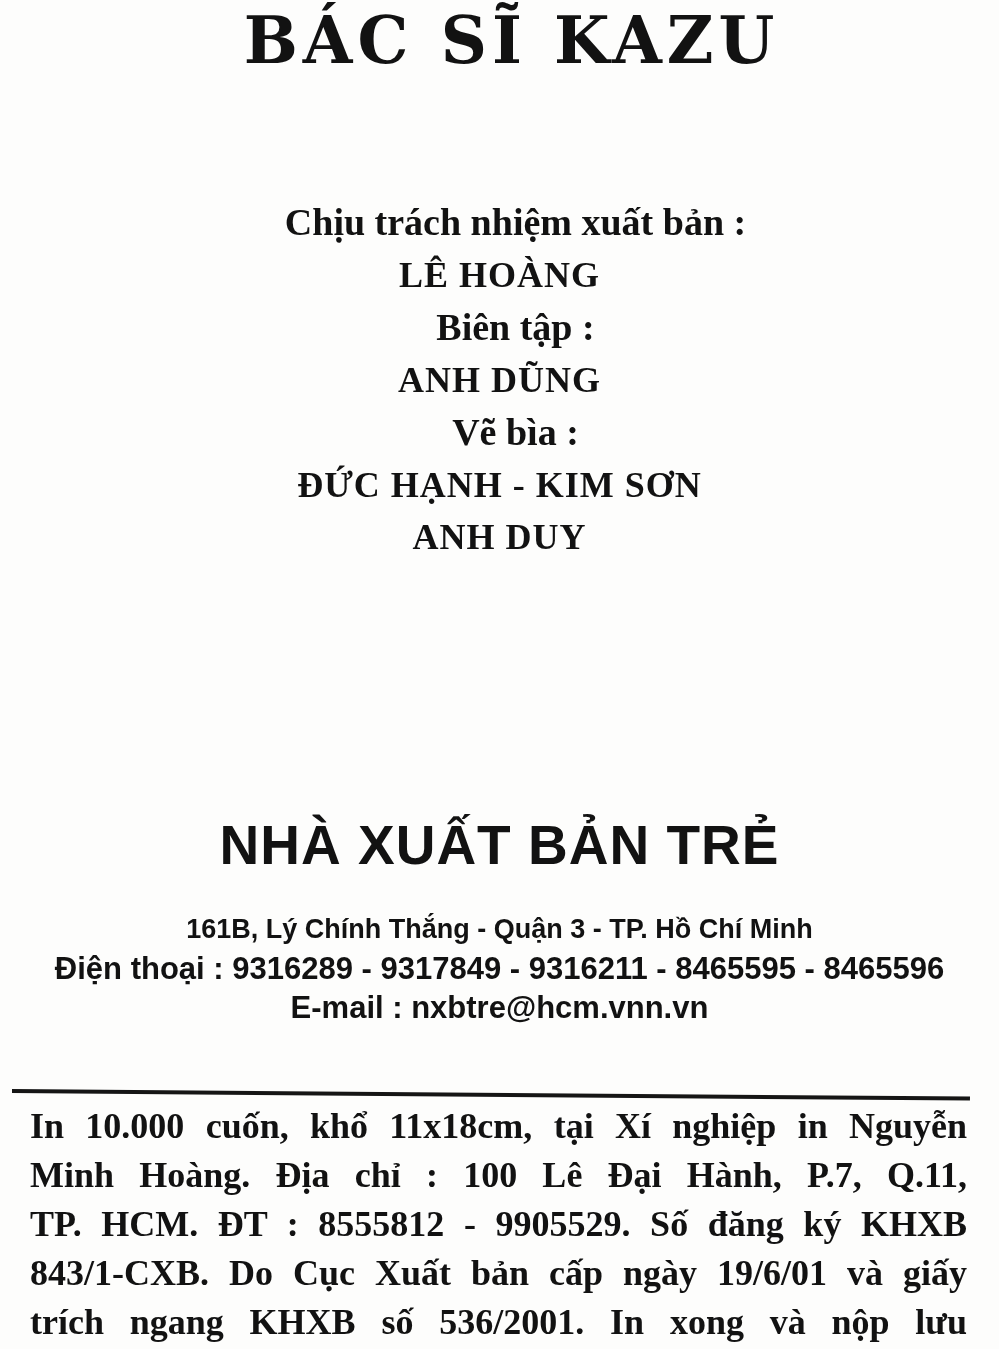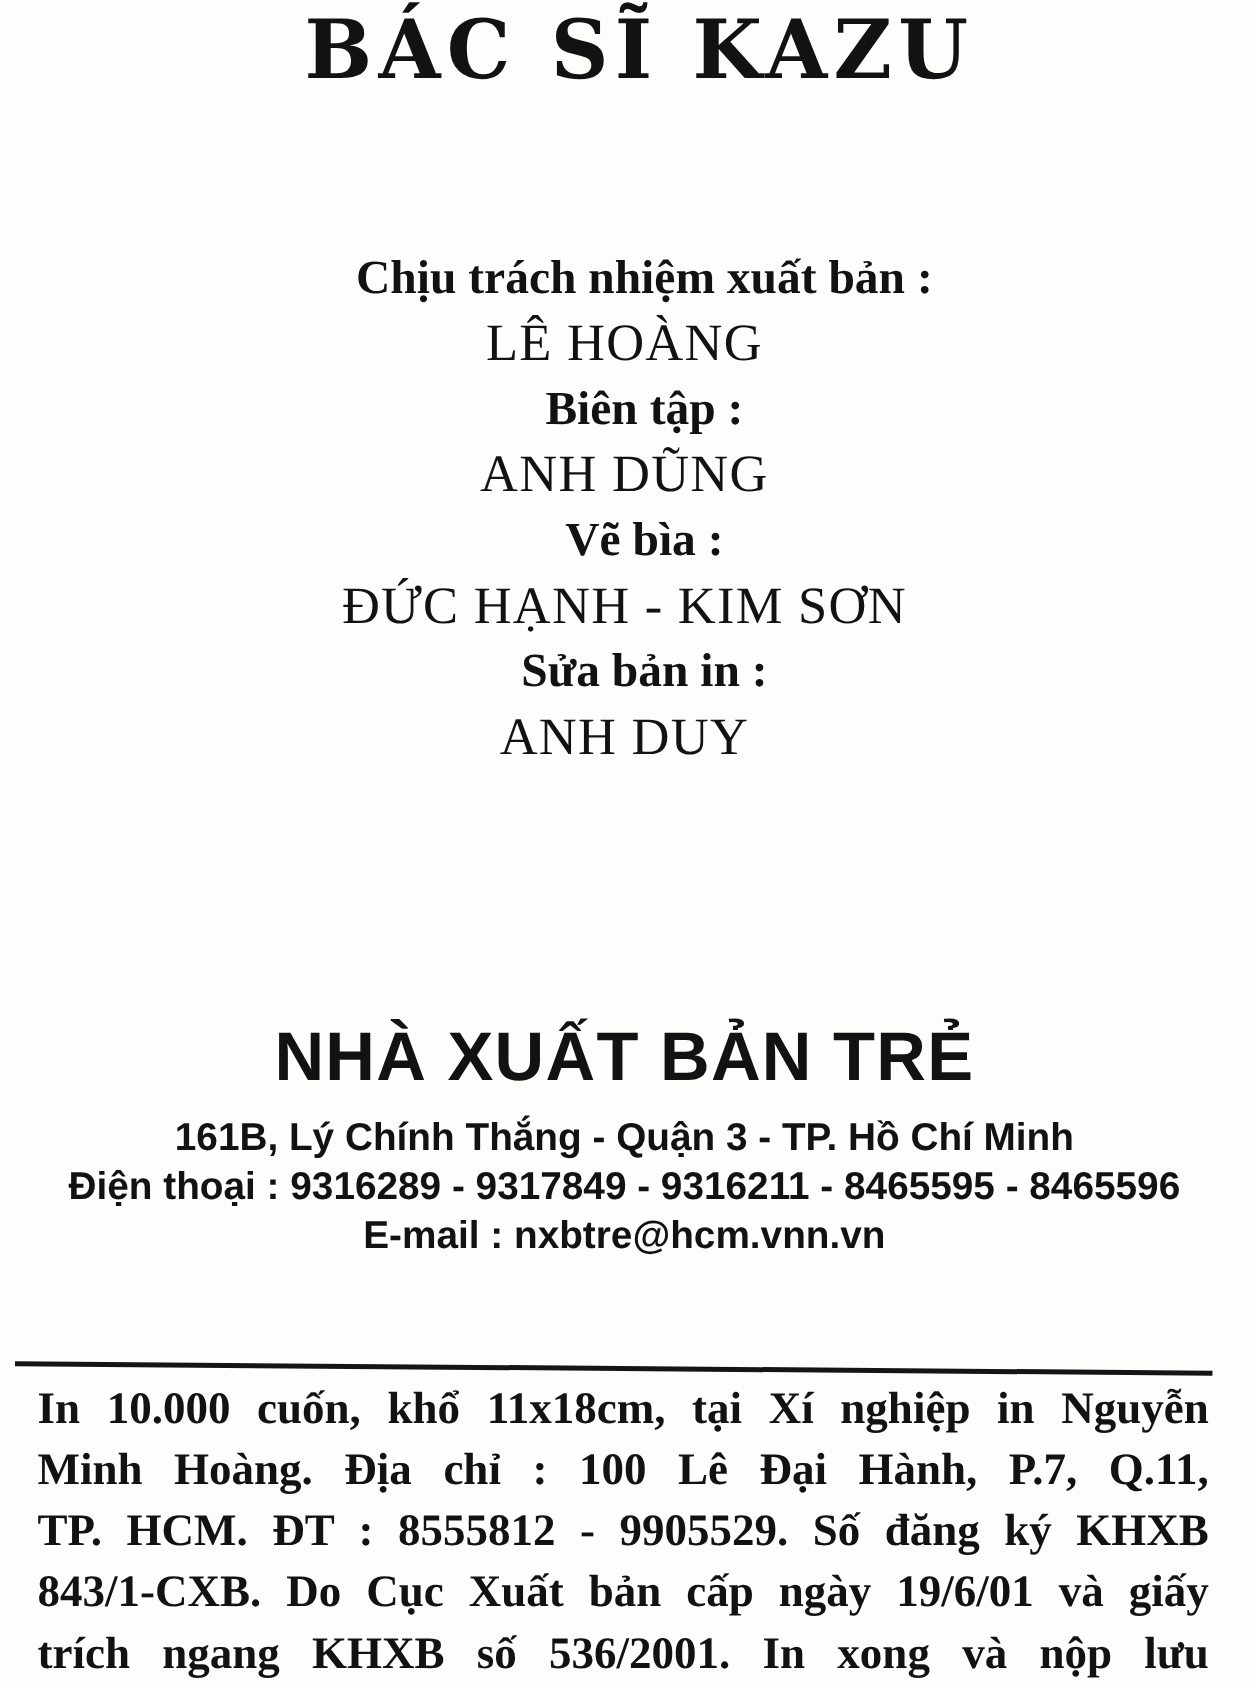--- a/index.html
+++ b/index.html
@@ -57,22 +57,22 @@
   }
   .credit-role {
     font-family: "Liberation Serif", serif;
     font-weight: 700;
     font-size: 38px;
     line-height: 53px;
     margin-left: 32px;
   }
   .credit-person {
     font-family: "Liberation Serif", serif;
-    font-weight: 400;
-    font-size: 42px;
+    font-weight: 700;
+    font-size: 36px;
     line-height: 52px;
     letter-spacing: 1px;
   }
 
   
   .publisher-block {
     position: absolute;
     top: 816px;
     left: 0;
     width: 100%;
@@ -80,22 +80,22 @@
     font-family: "Liberation Sans", sans-serif;
     font-weight: 700;
   }
   .publisher-name {
     margin: 0;
     font-size: 55px;
     line-height: 58px;
     letter-spacing: 1px;
   }
   .publisher-address {
-    margin-top: 16px;
-    font-size: 31px;
+    margin-top: 36px;
+    font-size: 27px;
     line-height: 39px;
   }
   .publisher-phone {
     font-size: 31px;
     line-height: 39px;
   }
   .publisher-email {
     font-size: 31px;
     line-height: 39px;
   }
@@ -145,21 +145,20 @@
   <section class="credits-block">
     <div class="credit-role">Chịu trách nhiệm xuất bản :</div>
     <div class="credit-person">LÊ HOÀNG</div>
 
     <div class="credit-role">Biên tập :</div>
     <div class="credit-person">ANH DŨNG</div>
 
     <div class="credit-role">Vẽ bìa :</div>
     <div class="credit-person">ĐỨC HẠNH - KIM SƠN</div>
 
-    <div class="credit-role">Sửa bản in :</div>
     <div class="credit-person">ANH DUY</div>
   </section>
 
   <section class="publisher-block">
     <h2 class="publisher-name">NHÀ XUẤT BẢN TRẺ</h2>
     <div class="publisher-address">161B, Lý Chính Thắng - Quận 3 - TP. Hồ Chí Minh</div>
     <div class="publisher-phone">Điện thoại : 9316289 - 9317849 - 9316211 - 8465595 - 8465596</div>
     <div class="publisher-email">E-mail : nxbtre@hcm.vnn.vn</div>
   </section>
 

